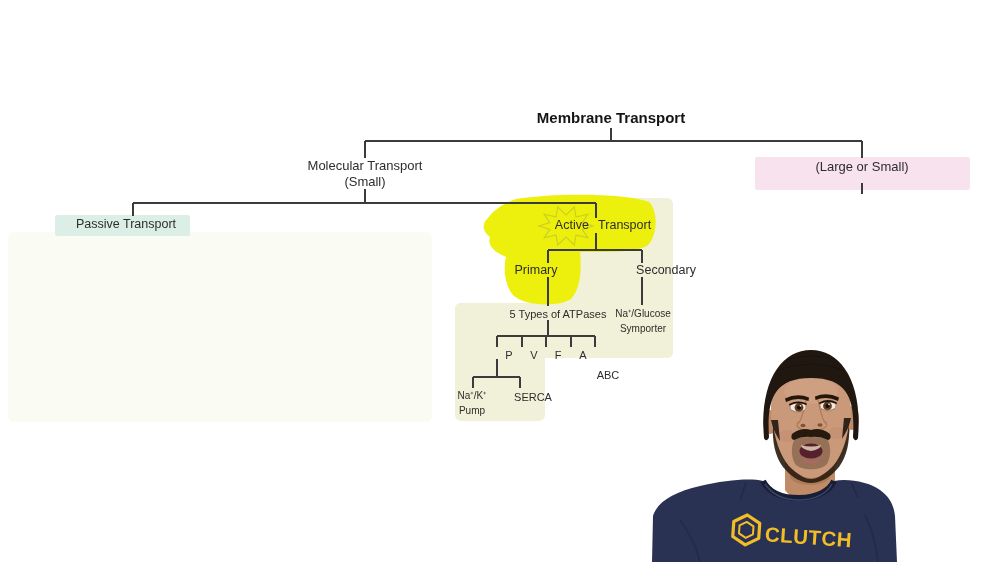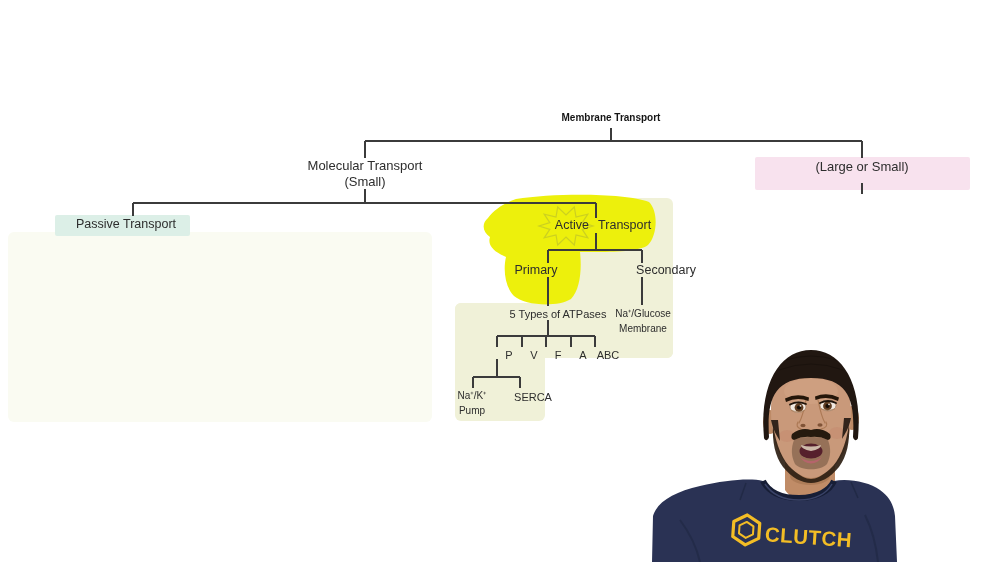--- a/index.html
+++ b/index.html
@@ -5,21 +5,21 @@
   html,body{margin:0;padding:0;background:#e8e8e8;}
   .stage{
     position:relative;width:1000px;height:562px;background:#ffffff;
     overflow:hidden;font-family:"Liberation Sans",sans-serif;
   }
   svg{position:absolute;left:0;top:0;}
   .lbl{
     position:absolute;transform:translateX(-50%);text-align:center;
     white-space:nowrap;color:var(--text_dark);line-height:15px;
   }
-  .title{font-size:10px;font-weight:bold;color:#151515;}
+  .title{font-size:15px;font-weight:bold;color:#151515;}
   .n13{font-size:13px;line-height:15.5px;}
   .n12{font-size:12.5px;}
   .n11{font-size:11px;margin-left:12px;}
   .n10{font-size:10px;line-height:14.5px;}
   .active-lbl{word-spacing:6px;}
   .box{position:absolute;border-radius:2px;}
   .passive-box{left:55px;top:215px;width:135px;height:21px;background:var(--passive_mint);}
   .macro-box{left:755px;top:157px;width:215px;height:33px;background:var(--macro_pink);}
   .ital{font-style:italic;}
 </style>
@@ -87,30 +87,30 @@
   <div class="lbl n12" style="left:126px;top:217px;">Passive Transport</div>
   <div class="lbl n12 active-lbl" style="left:603px;top:218px;">Active Transport</div>
   <div class="lbl n12" style="left:536px;top:263px;">Primary</div>
   <div class="lbl n12" style="left:642px;top:263px;margin-left:24px;">Secondary</div>
   <div class="lbl n11" style="left:546px;top:307px;">5 Types of ATPases</div>
 
   <div class="lbl n11" style="left:497px;top:348px;">P</div>
   <div class="lbl n11" style="left:522px;top:348px;">V</div>
   <div class="lbl n11" style="left:546px;top:348px;">F</div>
   <div class="lbl n11" style="left:571px;top:348px;">A</div>
-  <div class="lbl n11" style="left:596px;top:348px;">ABC</div>
+  <div class="lbl n11" style="left:596px;top:368px;">ABC</div>
 
   <div class="lbl n10" style="left:472px;top:389px;">
     <div>Na⁺/K⁺</div>
     <div>Pump</div>
   </div>
   <div class="lbl n11" style="left:521px;top:390px;">SERCA</div>
   <div class="lbl n10" style="left:643px;top:307px;">
     <div>Na⁺/Glucose</div>
-    <div>Membrane</div>
+    <div>Symporter</div>
   </div>
 
   <svg width="250" height="222" viewBox="0 0 250 222" style="left:650px;top:340px;">
 
     <g>
       <ellipse cx="120" cy="82" rx="7" ry="12" fill="#bd8a66"></ellipse>
       <ellipse cx="202" cy="78" rx="7" ry="12" fill="#bd8a66"></ellipse>
     </g>
 
     <g>

